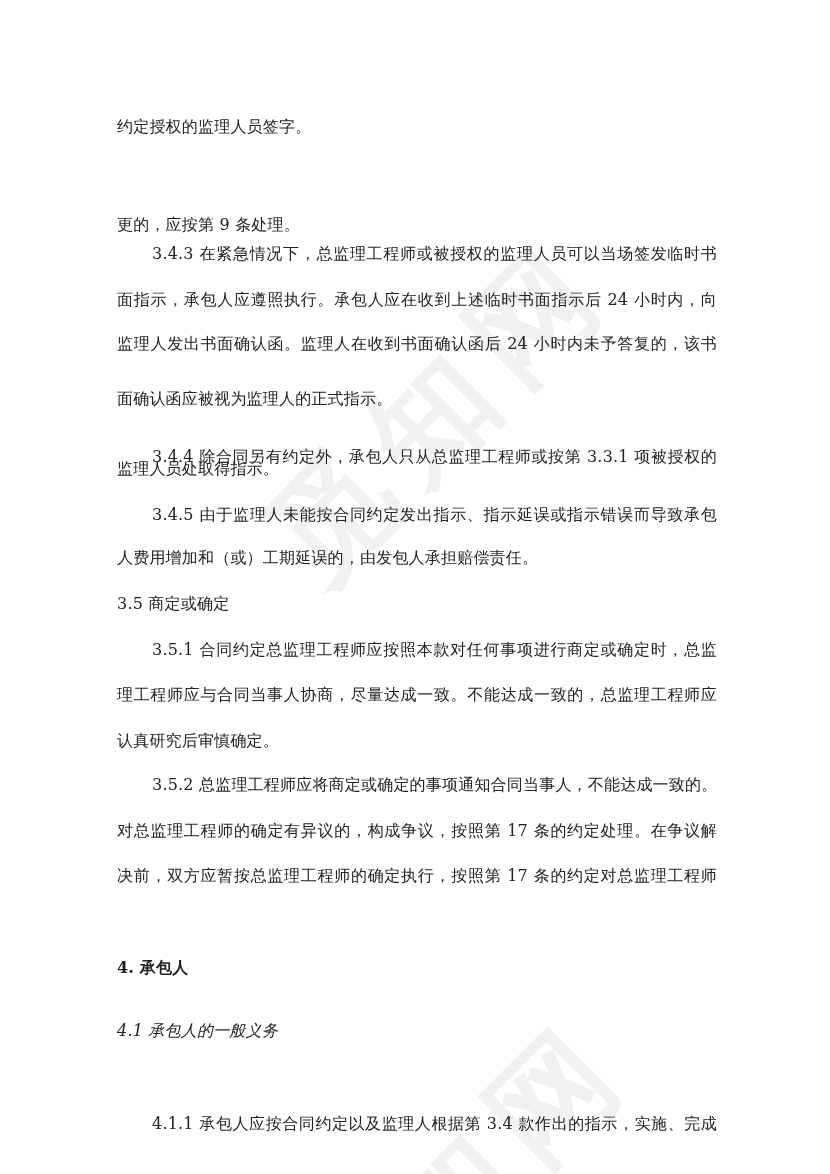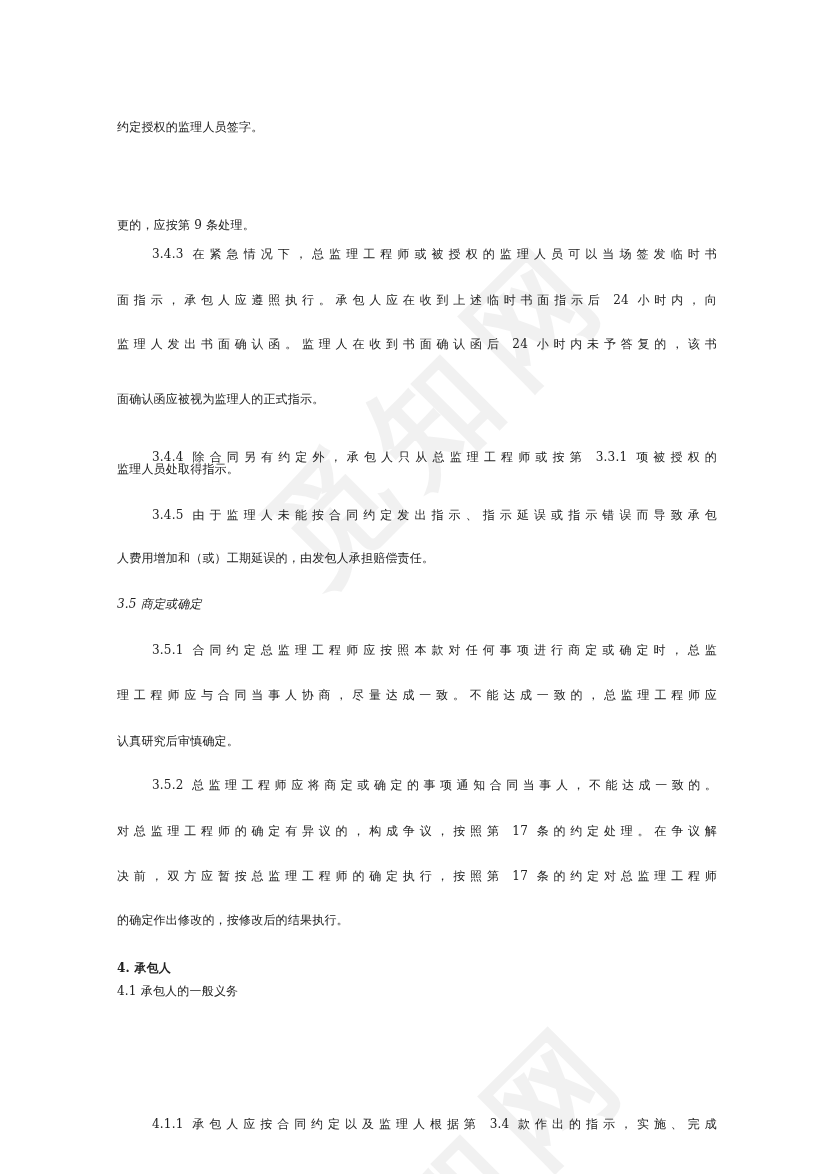--- a/index.html
+++ b/index.html
@@ -19,21 +19,21 @@
       position: absolute;
       left: 0; top: 0;
       width: 830px;
       height: 1174px;
       background: #ffffff;
     }
     .line {
       position: absolute;
       left: 117px;
       width: 600px;
-      font-size: 12px;
+      font-size: 16px;
       line-height: 22px;
       white-space: nowrap;
       letter-spacing: 0.2px;
     }
     .line.indent { left: 152px; width: 565px; }
     .line.justify {
       text-align: justify;
       text-align-last: justify;
     }
     .line.bold { font-weight: bold; }
@@ -63,24 +63,23 @@
   <div class="line" style="top: 116px;">约定授权的监理人员签字。</div>
   <div class="line" style="top: 200px; margin-top: 14px;">更的，应按第 9 条处理。</div>
   <div class="line indent justify" style="top: 243px;">3.4.3 在紧急情况下，总监理工程师或被授权的监理人员可以当场签发临时书</div>
   <div class="line justify" style="top: 289px;">面指示，承包人应遵照执行。承包人应在收到上述临时书面指示后 24 小时内，向</div>
   <div class="line justify" style="top: 333px;">监理人发出书面确认函。监理人在收到书面确认函后 24 小时内未予答复的，该书</div>
   <div class="line" style="top: 388px;">面确认函应被视为监理人的正式指示。</div>
   <div class="line indent justify" style="top: 418px; margin-top: 28px;">3.4.4 除合同另有约定外，承包人只从总监理工程师或按第 3.3.1 项被授权的</div>
   <div class="line" style="top: 458px;">监理人员处取得指示。</div>
   <div class="line indent justify" style="top: 504px;">3.4.5 由于监理人未能按合同约定发出指示、指示延误或指示错误而导致承包</div>
   <div class="line" style="top: 547px;">人费用增加和（或）工期延误的，由发包人承担赔偿责任。</div>
-  <div class="line" style="top: 593px; font-style: italic;">3.5 商定或确定</div>
+  <div class="line" style="top: 593px;">3.5 商定或确定</div>
   <div class="line indent justify" style="top: 639px;">3.5.1 合同约定总监理工程师应按照本款对任何事项进行商定或确定时，总监</div>
   <div class="line justify" style="top: 684px;">理工程师应与合同当事人协商，尽量达成一致。不能达成一致的，总监理工程师应</div>
   <div class="line" style="top: 730px;">认真研究后审慎确定。</div>
   <div class="line indent justify" style="top: 774px;">3.5.2 总监理工程师应将商定或确定的事项通知合同当事人，不能达成一致的。</div>
   <div class="line justify" style="top: 820px;">对总监理工程师的确定有异议的，构成争议，按照第 17 条的约定处理。在争议解</div>
   <div class="line justify" style="top: 865px;">决前，双方应暂按总监理工程师的确定执行，按照第 17 条的约定对总监理工程师</div>
-  <div class="line" style="top: 909px;">的确定作出修改的，按修改后的结果执行。</div>
   <div class="line bold" style="top: 957px;">4. 承包人</div>
-  <div class="line" style="top: 980px;">4.1 承包人的一般义务</div>
+  <div class="line" style="top: 1020px; font-style: italic;">4.1 承包人的一般义务</div>
   <div class="line indent justify" style="top: 1072px; margin-top: 41px;">4.1.1 承包人应按合同约定以及监理人根据第 3.4 款作出的指示，实施、完成</div>
 </div>
 
 </body></html>

